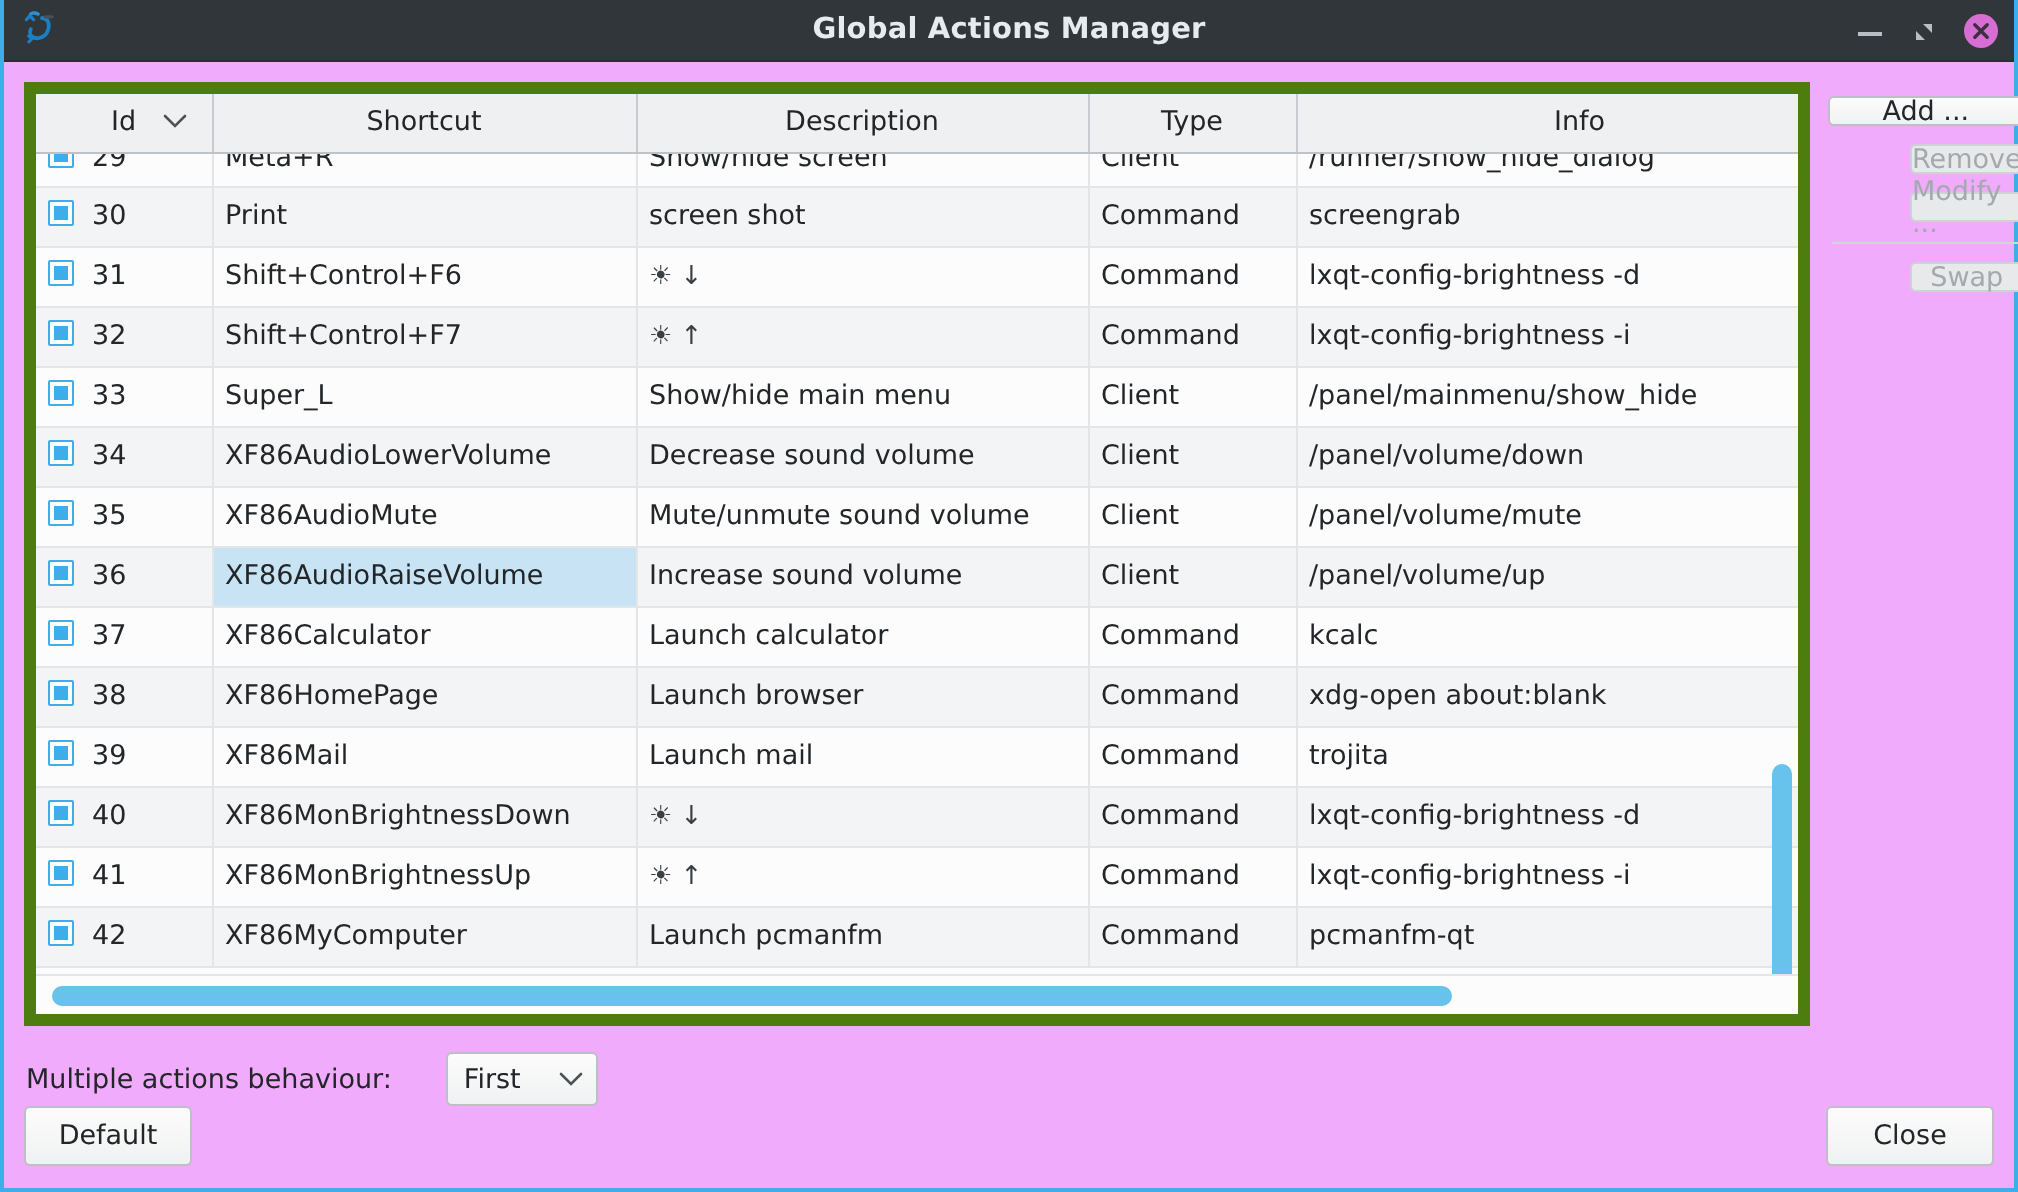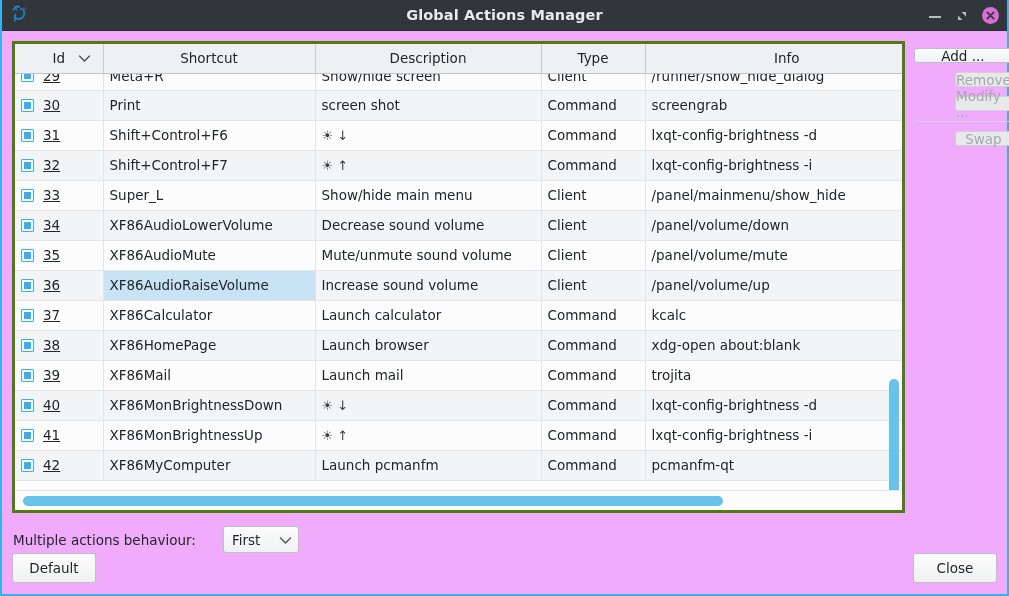--- a/index.html
+++ b/index.html
@@ -68,21 +68,21 @@
     display: flex;
     align-items: flex-start;
     gap: 9px;
     height: 472px;
   }
 
   #table-frame {
     flex: 0 0 893px;
     height: 472px;
     background: #fcfcfc;
-    border: 3px solid #4d7c0f;
+    border: 6px solid #4d7c0f;
     position: relative;
     overflow: hidden;
   }
 
   table.grid {
     width: 100%;
     border-collapse: collapse;
     table-layout: fixed;
     font-size: 13.5px;
     color: #232629;
@@ -117,21 +117,21 @@
   }
   table.grid tbody td:last-child { border-right: none; }
   tbody tr.alt td { background: #f3f4f5; }
   tbody tr td { background: #fcfcfc; }
   td.sel { background: #c7e3f4 !important; }
 
   td.idcell {
     padding-left: 8px;
     display: table-cell;
   }
-  .idwrap { display: flex; align-items: center; gap: 9px; text-decoration: underline; }
+  .idwrap { display: flex; gap: 9px; }
   .chk {
     width: 13px; height: 13px; flex: 0 0 13px;
     border: 1px solid #3daee9;
     background: #fcfcfc;
     border-radius: 1px;
     display: flex; align-items: center; justify-content: center;
   }
   .chk i {
     display: block; width: 7px; height: 7px; background: #3daee9;
   }

